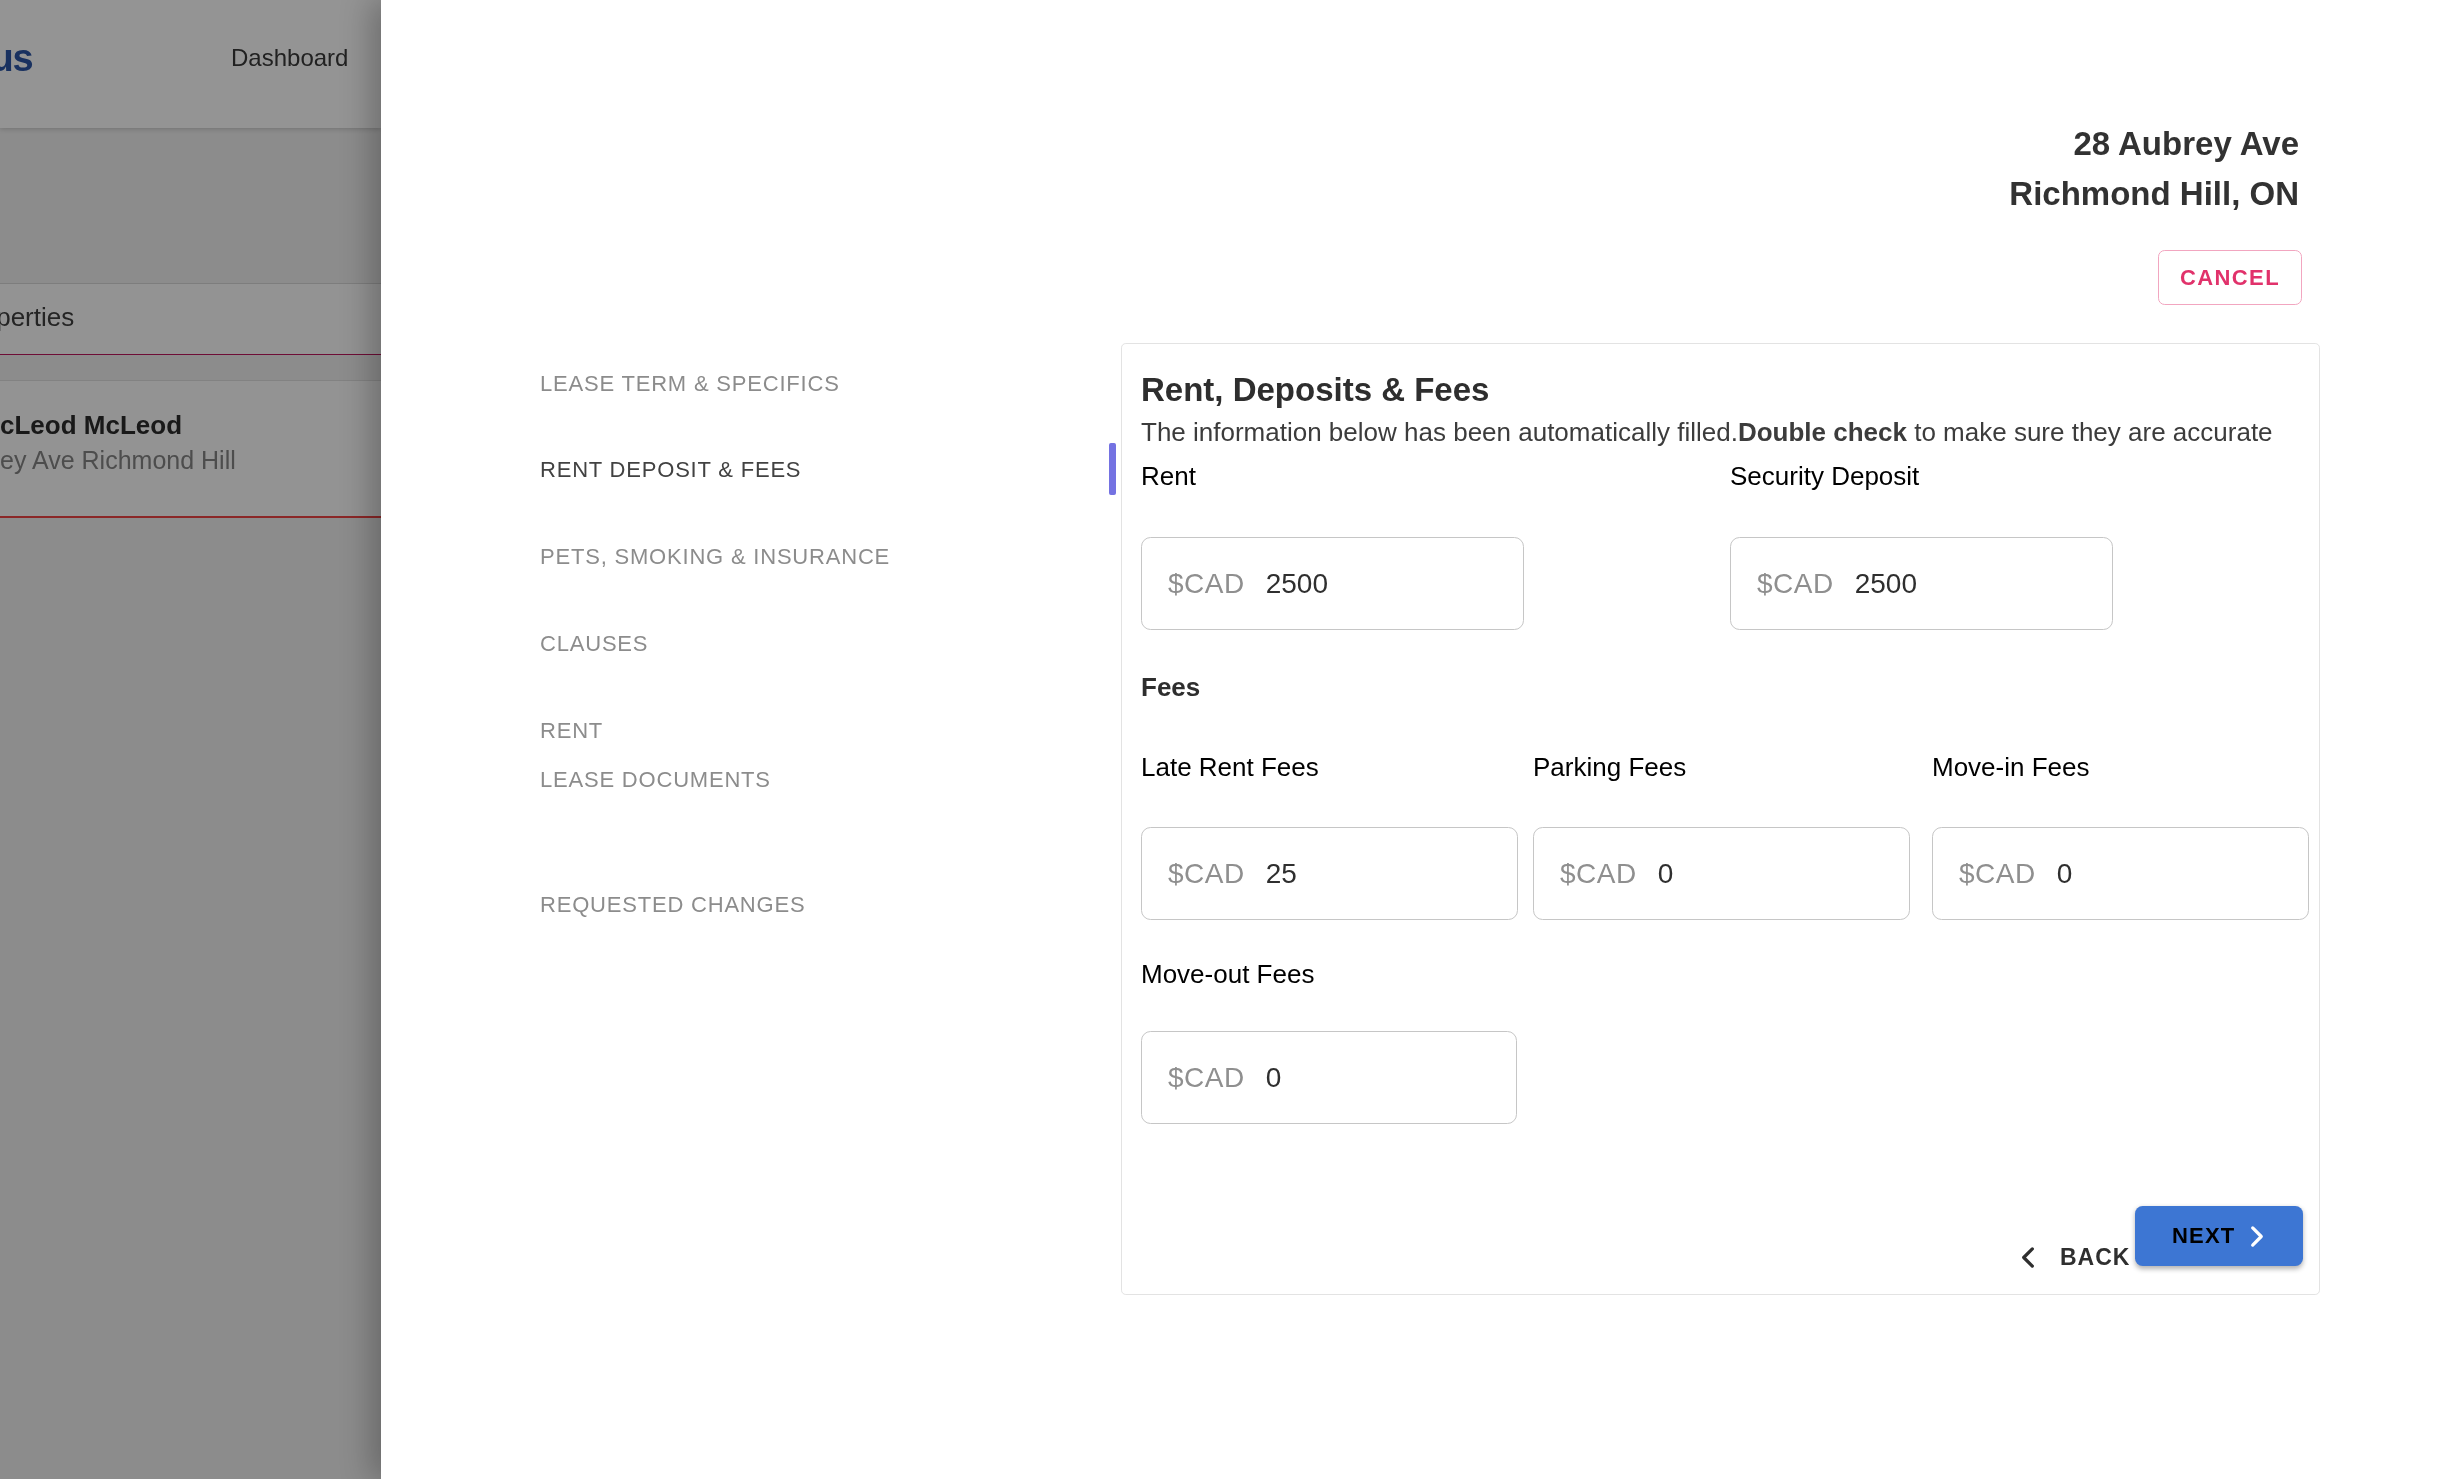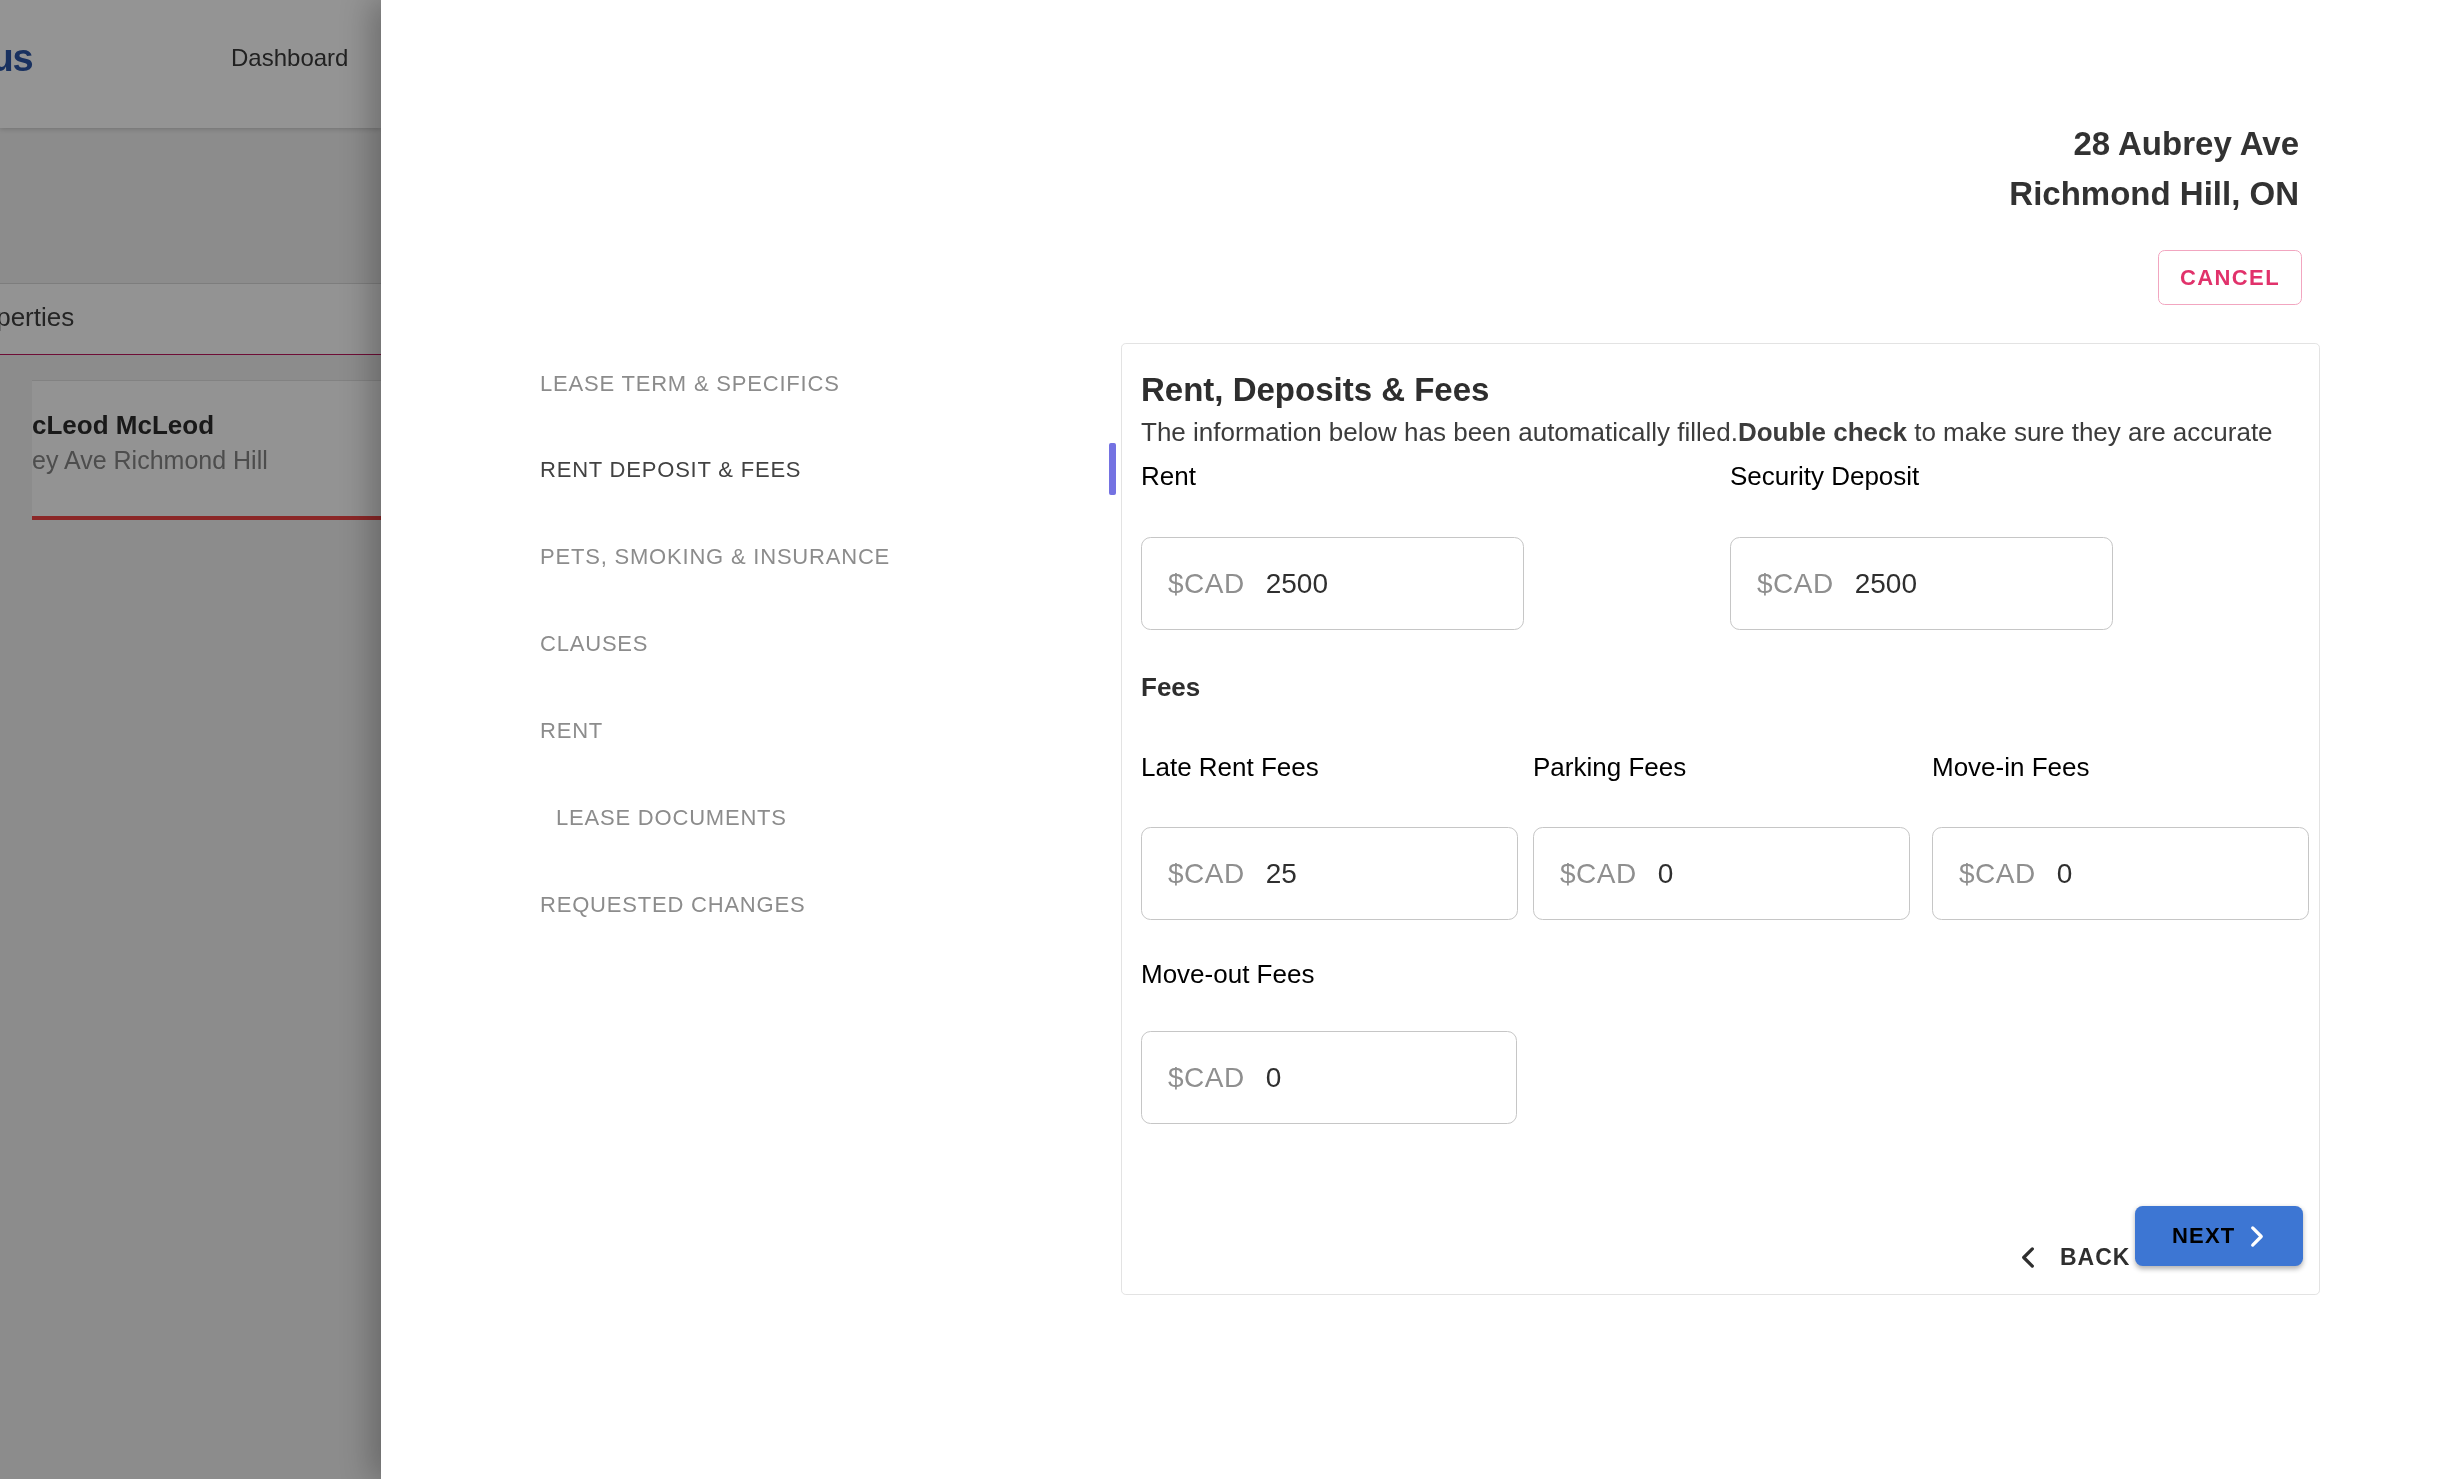--- a/index.html
+++ b/index.html
@@ -9,21 +9,21 @@
     -webkit-font-smoothing:antialiased;
   }
 
   
   #bg-app{position:absolute;left:0;top:0;width:381px;height:1479px;background:#f1f1f1;overflow:hidden;}
   #bg-header{position:absolute;left:0;top:0;width:100%;height:128px;background:#ffffff;box-shadow:0 1.9px 4.8px rgba(0,0,0,.18);}
   #bg-logo{position:absolute;left:-9.6px;top:37px;font-size:38px;font-weight:700;color:#2b55a5;letter-spacing:-1px;}
   #bg-dashboard{position:absolute;left:231px;top:44px;font-size:24px;color:#3a3a3a;}
   #bg-section{position:absolute;left:0;top:283px;width:100%;height:70px;background:#fdfdfd;border-top:1px solid #d8d8d8;border-bottom:1px solid #be185d;}
   #bg-section-label{position:absolute;left:-3.8px;top:18px;font-size:26px;color:#3f3f3f;}
-  #bg-card{position:absolute;left:0;top:380px;width:100%;height:135px;background:#fdfdfd;border-top:1px solid #e0e0e0;border-bottom:4px solid #ef4444;margin-left:32px;}
+  #bg-card{position:absolute;left:0;top:380px;width:100%;height:135px;background:#fdfdfd;border-top:1px solid #e0e0e0;border-bottom:2px solid #ef4444;}
   #bg-card-name{position:absolute;left:0;top:29px;font-size:26px;font-weight:700;color:#2b2b2b;}
   #bg-card-addr{position:absolute;left:0;top:65px;font-size:25px;color:#858585;}
   #backdrop-overlay{position:absolute;left:0;top:0;width:381px;height:1479px;background:rgba(0,0,0,0.42);}
 
   
   #modal{position:absolute;left:381px;top:0;width:2078px;height:1479px;background:#ffffff;box-shadow:-11.5px 0 29px rgba(0,0,0,.25);}
 
   #title-block{position:absolute;left:142px;top:136px;}
   #title-prefix{font-size:26px;color:#424242;}
   #tenant-name{font-size:36px;color:#3d3d3d;margin-top:9.6px;}
@@ -100,21 +100,21 @@
       <div class="addr-line">Richmond Hill, ON</div>
     </div>
 
     <button id="cancel-button">CANCEL</button>
 
     <div class="step-item" style="top:371px;">LEASE TERM &amp; SPECIFICS</div>
     <div class="step-item active" style="top:457px;">RENT DEPOSIT &amp; FEES</div>
     <div class="step-item" style="top:544px;">PETS, SMOKING &amp; INSURANCE</div>
     <div class="step-item" style="top:631px;">CLAUSES</div>
     <div class="step-item" style="top:718px;">RENT</div>
-    <div class="step-item" style="top:805px;margin-left:16px;">LEASE DOCUMENTS</div>
+    <div class="step-item" style="top:767px;">LEASE DOCUMENTS</div>
     <div class="step-item" style="top:892px;">REQUESTED CHANGES</div>
 
     <div id="section-indicator"></div>
 
     <div id="panel-card">
       <div id="panel-heading">Rent, Deposits &amp; Fees</div>
       <div id="panel-subtitle">
         <span>The information below has been automatically filled.</span><b>Double check</b><span> to make sure they are accurate</span>
       </div>
 

